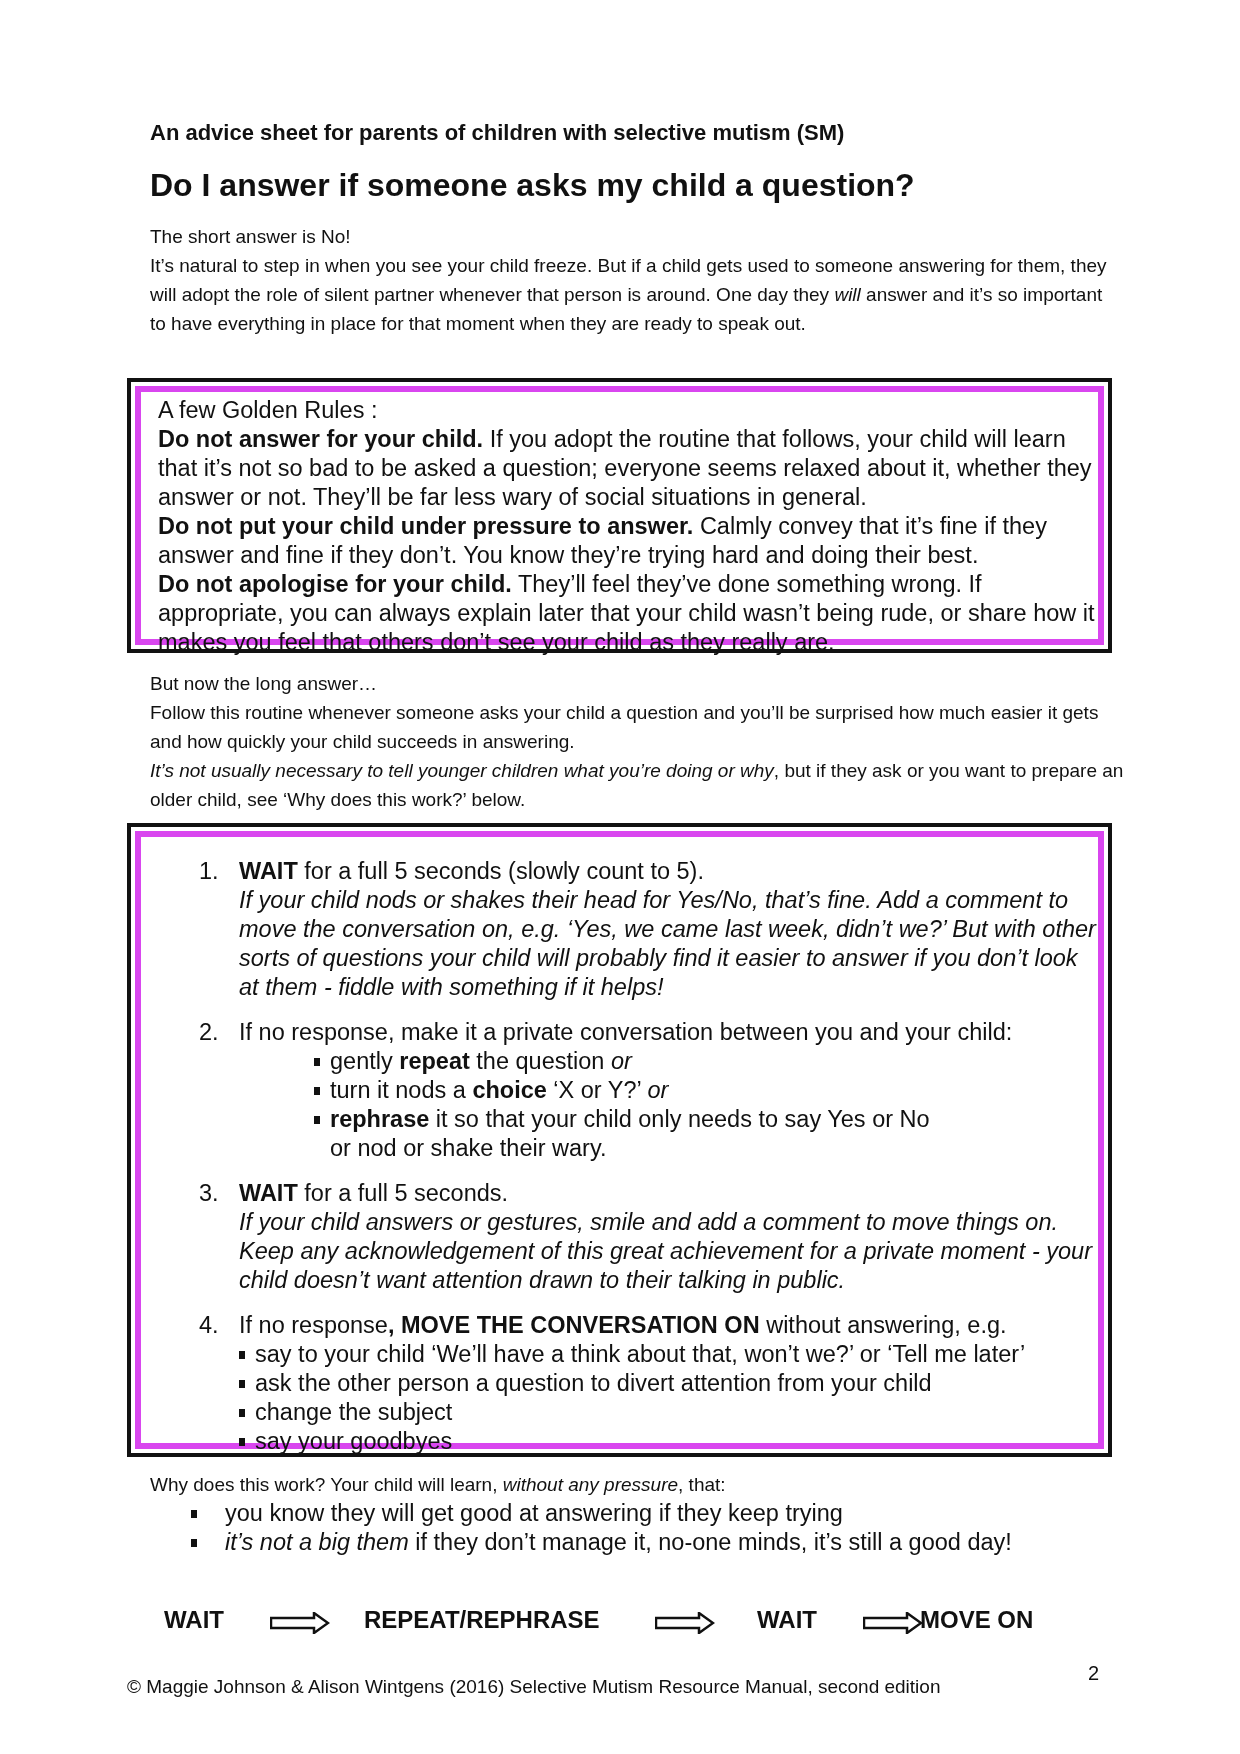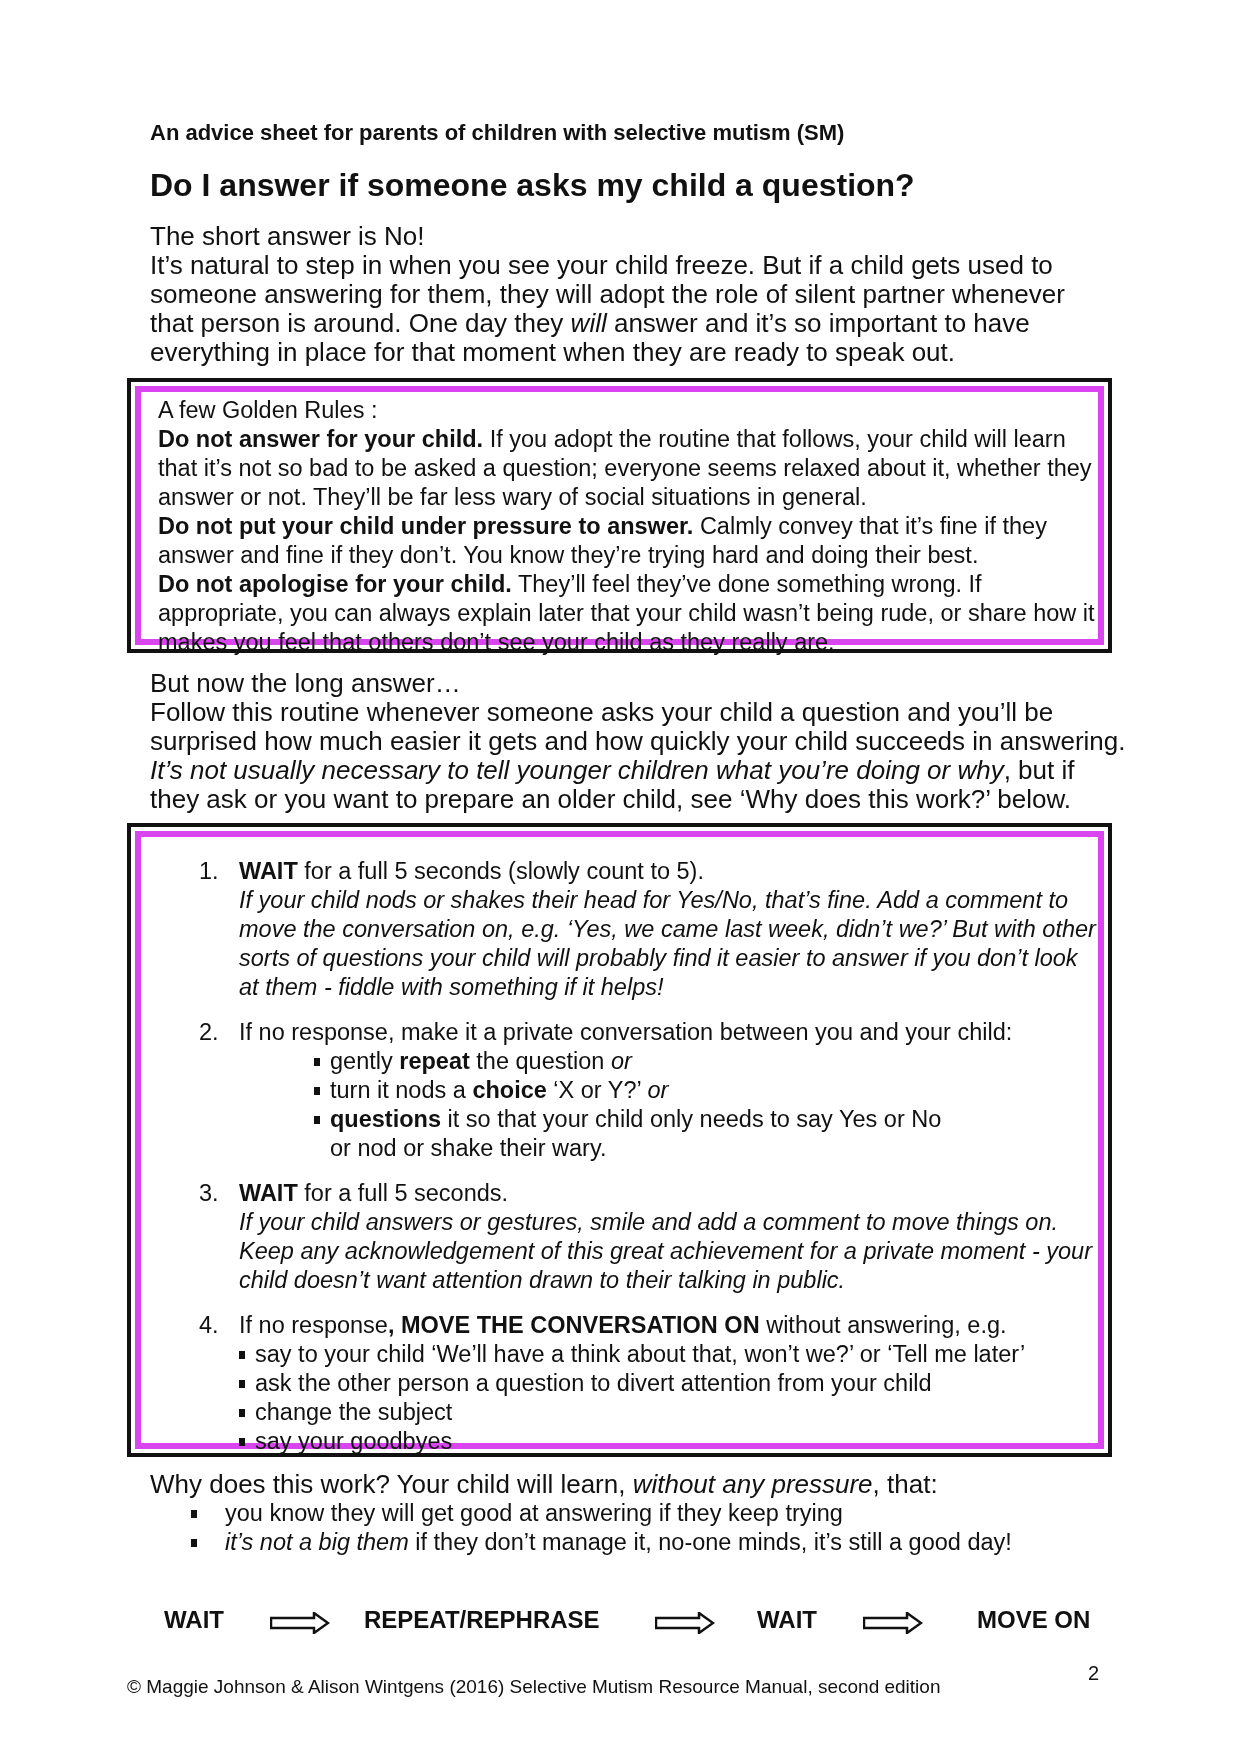--- a/index.html
+++ b/index.html
@@ -1,21 +1,21 @@
 <!DOCTYPE html>
 <html><head>
 <meta charset="utf-8">
 <style>
   html, body { margin: 0; padding: 0; background: #ffffff; }
   body { width: 1240px; height: 1754px; position: relative; overflow: hidden;
          font-family: "Liberation Sans", sans-serif; color: #111111; }
   .page { position: absolute; left: 0; top: 0; width: 1240px; height: 1394px; }
   .subtitle { position: absolute; left: 150px; top: 120px; font-size: 22px; font-weight: bold; }
   .title { position: absolute; left: 150px; top: 167px; font-size: 32px; font-weight: bold; }
-  .para { position: absolute; left: 150px; font-size: 26px; line-height: 29px; }
+  .para { position: absolute; left: 150px; font-size: 19px; line-height: 29px; }
   .intro { top: 222px; width: 960px; }
   .box { position: absolute; left: 127px; width: 985px; border: 4px solid #111; box-sizing: border-box; }
   .box-inner { position: absolute; left: 4px; top: 4px; right: 4px; bottom: 4px; border: 6px solid #d946ef; }
   .box1 { top: 378px; height: 275px; }
   .box1 .content { position: absolute; left: 17px; top: 4px; width: 950px; font-size: 23.5px; line-height: 29px; }
   .long { top: 669px; width: 980px; }
   .box2 { top: 823px; height: 634px; }
   .steps { position: absolute; left: 0; top: 20px; width: 960px; font-size: 23.5px; line-height: 29px; }
   .step { position: relative; padding-left: 98px; margin-bottom: 16px; }
   .step .num { position: absolute; left: 58px; top: 0; }
@@ -75,21 +75,21 @@
           <div><b>WAIT</b><span> for a full 5 seconds (slowly count to 5).</span></div>
           <div><i>If your child nods or shakes their head for Yes/No, that’s fine. Add a comment to move the conversation on, e.g. ‘Yes, we came last week, didn’t we?’ But with other sorts of questions your child will probably find it easier to answer if you don’t look at them - fiddle with something if it helps!</i></div>
         </div>
 
         <div class="step">
           <span class="num">2.</span>
           <div>If no response, make it a private conversation between you and your child:</div>
           <div class="sub-list">
             <div class="sub-item"><span class="sq"></span><span>gently </span><b>repeat</b><span> the question </span><i>or</i></div>
             <div class="sub-item"><span class="sq"></span><span>turn it nods a </span><b>choice</b><span> ‘X or Y?’ </span><i>or</i></div>
-            <div class="sub-item"><span class="sq"></span><span></span><b>questions</b><span> it so that your child only needs to say Yes or No</span></div>
+            <div class="sub-item"><span class="sq"></span><span></span><b>rephrase</b><span> it so that your child only needs to say Yes or No</span></div>
             <div class="cont">or nod or shake their wary.</div>
           </div>
         </div>
 
         <div class="step">
           <span class="num">3.</span>
           <div><b>WAIT</b><span> for a full 5 seconds.</span></div>
           <div><i>If your child answers or gestures, smile and add a comment to move things on. Keep any acknowledgement of this great achievement for a private moment - your child doesn’t want attention drawn to their talking in public.</i></div>
         </div>
 
@@ -121,19 +121,19 @@
       <path d="M1 6 H44 V1 L58 11 L44 21 V16 H1 Z" fill="none" stroke="#111" stroke-width="2.5"></path>
     </svg>
     <span class="flow-item" style="left:364px;">REPEAT/REPHRASE</span>
     <svg class="arrow" style="left:655px;" viewBox="0 0 60 22">
       <path d="M1 6 H44 V1 L58 11 L44 21 V16 H1 Z" fill="none" stroke="#111" stroke-width="2.5"></path>
     </svg>
     <span class="flow-item" style="left:757px;">WAIT</span>
     <svg class="arrow" style="left:863px;" viewBox="0 0 60 22">
       <path d="M1 6 H44 V1 L58 11 L44 21 V16 H1 Z" fill="none" stroke="#111" stroke-width="2.5"></path>
     </svg>
-    <span class="flow-item" style="left:977px;">MOVE ON</span>
+    <span class="flow-item" style="left:920px;">MOVE ON</span>
   </div>
 
   <div class="footer">© Maggie Johnson &amp; Alison Wintgens (2016) Selective Mutism Resource Manual, second edition</div>
   <div class="page-num">2</div>
 
 </div>
 
 </body></html>

